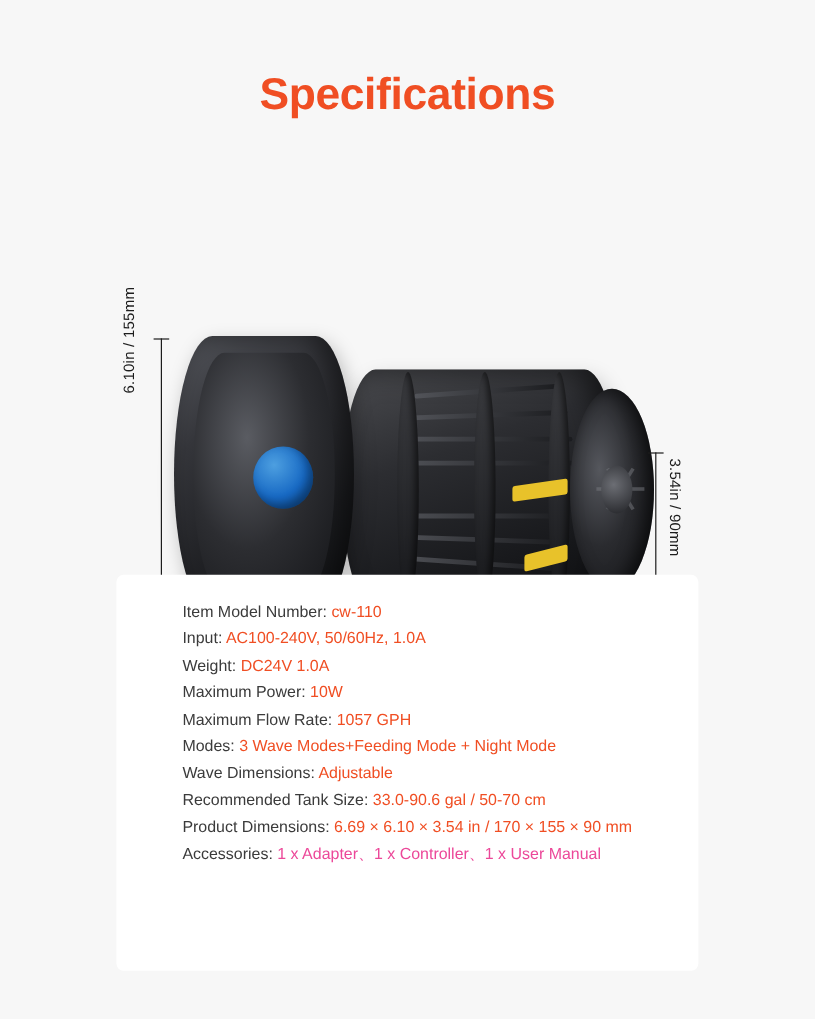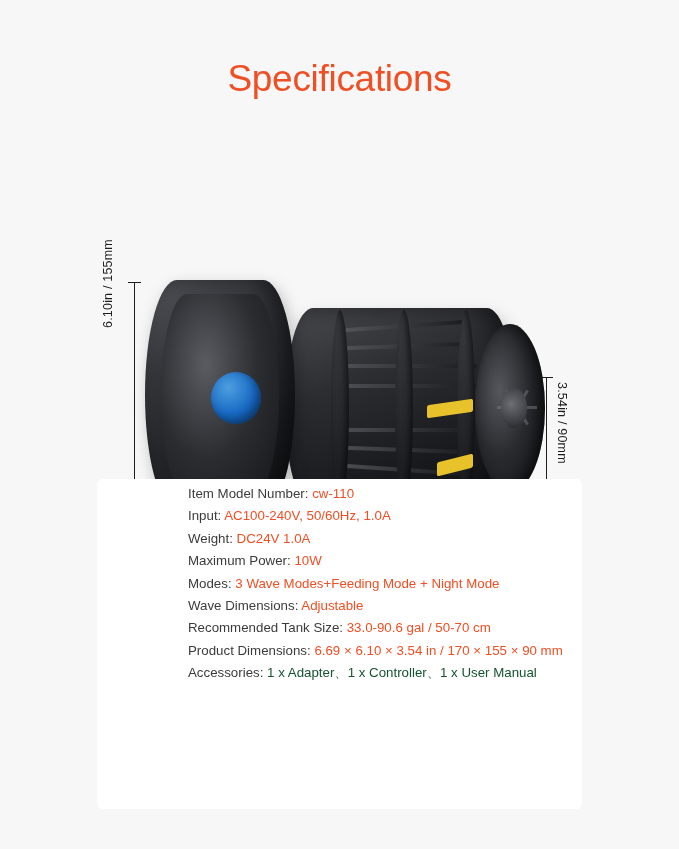--- a/index.html
+++ b/index.html
@@ -21,21 +21,21 @@
   }
 
   
   .title {
     position: absolute;
     top: 58px;
     left: 0;
     width: 679px;
     text-align: center;
     font-size: 37px;
-    font-weight: normal;
+    font-weight: bold;
     color: #f04e23;
     letter-spacing: -0.3px;
   }
 
   
   .product-area {
     position: absolute;
     top: 130px;
     left: 0;
     width: 679px;
@@ -247,33 +247,32 @@
     left: 97px;
     top: 479px;
     width: 485px;
     height: 330px;
     background: #ffffff;
     border-radius: 6px;
   }
   .spec-list {
     position: absolute;
     left: 55px;
-    top: 4px;
+    top: 20px;
     right: 12px;
-    margin-left: 36px;
   }
   .spec-row {
     font-size: 13.3px;
     line-height: 22.4px;
     color: #3b3b3b;
     white-space: nowrap;
   }
   .spec-label { color: #3b3b3b; }
   .spec-value { color: #f04e23; }
-  .spec-value.plain { color: #14532d; }
+  .spec-value.plain { color: #ec4899; }
 </style>
 </head>
 <body>
 
 <div class="page">
 
   <div class="title">Specifications</div>
 
   <div class="product-area">
 
@@ -322,20 +321,21 @@
     <div class="dim-bot-cap-r"></div>
     <div class="dim-bot-label">6.69in / 170mm</div>
   </div>
 
   <div class="spec-card">
     <div class="spec-list" id="spec-list">
         <div class="spec-row"><span class="spec-label">Item Model Number:</span><span class="spec-value"> cw-110</span></div>
         <div class="spec-row"><span class="spec-label">Input:</span><span class="spec-value"> AC100-240V, 50/60Hz, 1.0A</span></div>
         <div class="spec-row"><span class="spec-label">Weight:</span><span class="spec-value"> DC24V 1.0A</span></div>
         <div class="spec-row"><span class="spec-label">Maximum Power:</span><span class="spec-value"> 10W</span></div>
+        <div class="spec-row"><span class="spec-label">Maximum Flow Rate:</span><span class="spec-value"> 1057 GPH</span></div>
         <div class="spec-row"><span class="spec-label">Modes:</span><span class="spec-value"> 3 Wave Modes+Feeding Mode + Night Mode</span></div>
         <div class="spec-row"><span class="spec-label">Wave Dimensions:</span><span class="spec-value"> Adjustable</span></div>
         <div class="spec-row"><span class="spec-label">Recommended Tank Size:</span><span class="spec-value"> 33.0-90.6 gal / 50-70 cm</span></div>
         <div class="spec-row"><span class="spec-label">Product Dimensions:</span><span class="spec-value"> 6.69 × 6.10 × 3.54 in / 170 × 155 × 90 mm</span></div>
         <div class="spec-row"><span class="spec-label">Accessories:</span><span class="spec-value plain"> 1 x Adapter、1 x Controller、1 x User Manual</span></div>
       </div>
   </div>
 
 </div>
 

